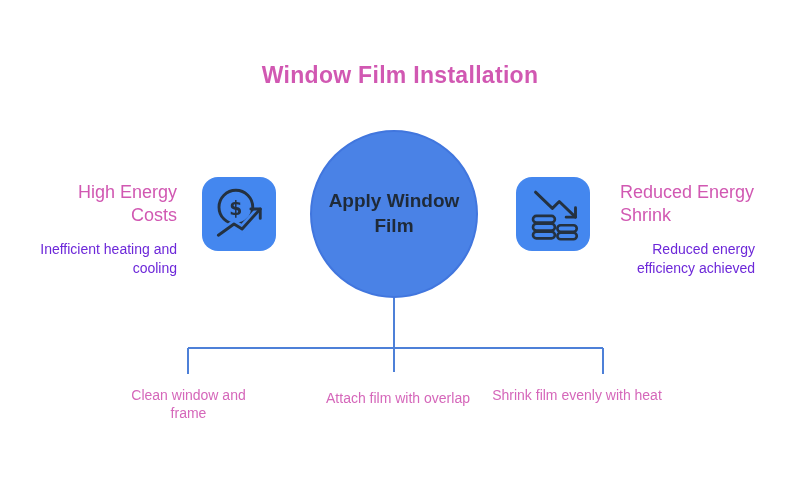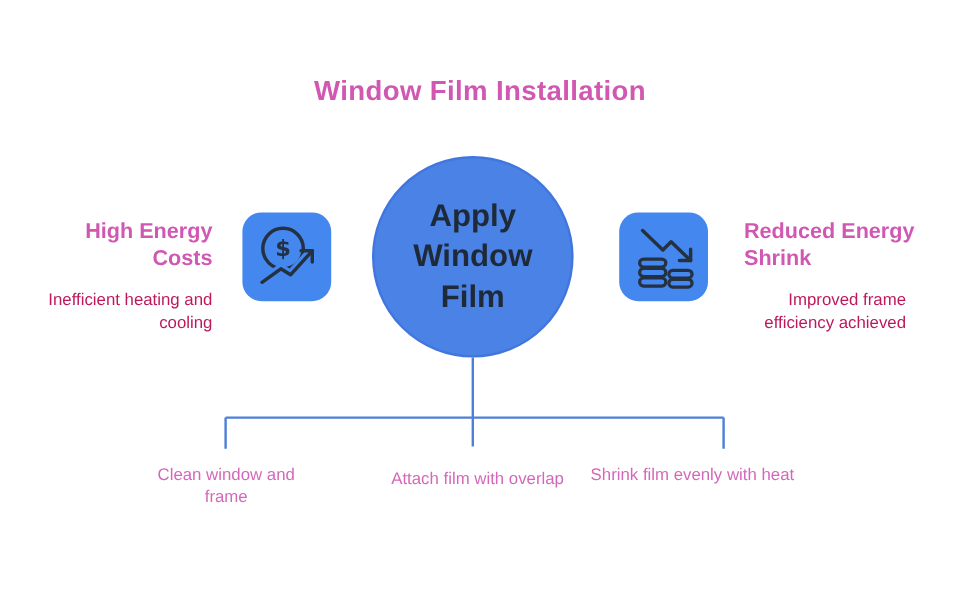--- a/index.html
+++ b/index.html
@@ -31,21 +31,21 @@
     border-radius: 50%;
     background: #4A82E6;
     border: 2px solid #4176DE;
     display: flex;
     align-items: center;
     justify-content: center;
   }
   .node-label {
     width: 140px;
     text-align: center;
-    font-size: 26px;
+    font-size: 19px;
     font-weight: bold;
     line-height: 1.3;
     color: #1F2A38;
   }
   
   .icon-tile {
     position: absolute;
     width: 74px; height: 74px;
     border-radius: 16px;
     background: #4487EF;
@@ -54,30 +54,30 @@
     justify-content: center;
   }
   .tile-left  { left: 202px; top: 177px; }
   .tile-right { left: 516px; top: 177px; }
   .icon-tile svg { width: 60px; height: 60px; display: block; }
   
   .left-card  { position: absolute; left: 20px;  top: 181px; width: 157px; text-align: right; }
   .right-card { position: absolute; left: 620px; top: 181px; width: 175px; text-align: left; }
   .heading {
     font-size: 18px;
-    font-weight: bold;
+    font-weight: normal;
     line-height: 1.28;
     color: #D158B2;
   }
   .left-card .heading  { max-width: 125px; margin-left: auto; }
   .right-card .heading { max-width: 152px; }
   .desc {
     font-size: 14px;
     line-height: 1.32;
-    color: #be185d;
+    color: #6d28d9;
     margin-top: 13px;
     text-align: right;
   }
   .right-card .desc { max-width: 135px; }
   
   .connector { position: absolute; left: 0; top: 0; pointer-events: none; }
   
   .step {
     position: absolute;
     font-size: 14px;
@@ -122,21 +122,21 @@
       <rect x="8" y="25.5" width="17.5" height="5.4" rx="2.7" stroke="#243140" stroke-width="2.1"></rect>
       <rect x="8" y="31.8" width="17.5" height="5.4" rx="2.7" stroke="#243140" stroke-width="2.1"></rect>
       <rect x="8" y="38.1" width="17.5" height="5.4" rx="2.7" stroke="#243140" stroke-width="2.1"></rect>
       <rect x="27.5" y="33" width="15.5" height="5.2" rx="2.6" stroke="#243140" stroke-width="2.1"></rect>
       <rect x="27.5" y="39" width="15.5" height="5.2" rx="2.6" stroke="#243140" stroke-width="2.1"></rect>
     </svg>
   </div>
 
   <div class="right-card">
     <div class="heading">Reduced Energy Shrink</div>
-    <div class="desc">Improved frame efficiency achieved</div>
+    <div class="desc">Reduced energy efficiency achieved</div>
   </div>
 
   <svg class="connector" width="800" height="500" viewBox="0 0 800 500">
     <path d="M394 298 L394 372 M188 348 L603 348 M188 348 L188 374 M603 348 L603 374" stroke="#4D80D8" stroke-width="2" fill="none"></path>
   </svg>
 
   <div class="step step-2">Attach film with overlap</div>
   <div class="step step-1">Clean window and frame</div>
   <div class="step step-3">Shrink film evenly with heat</div>
 

